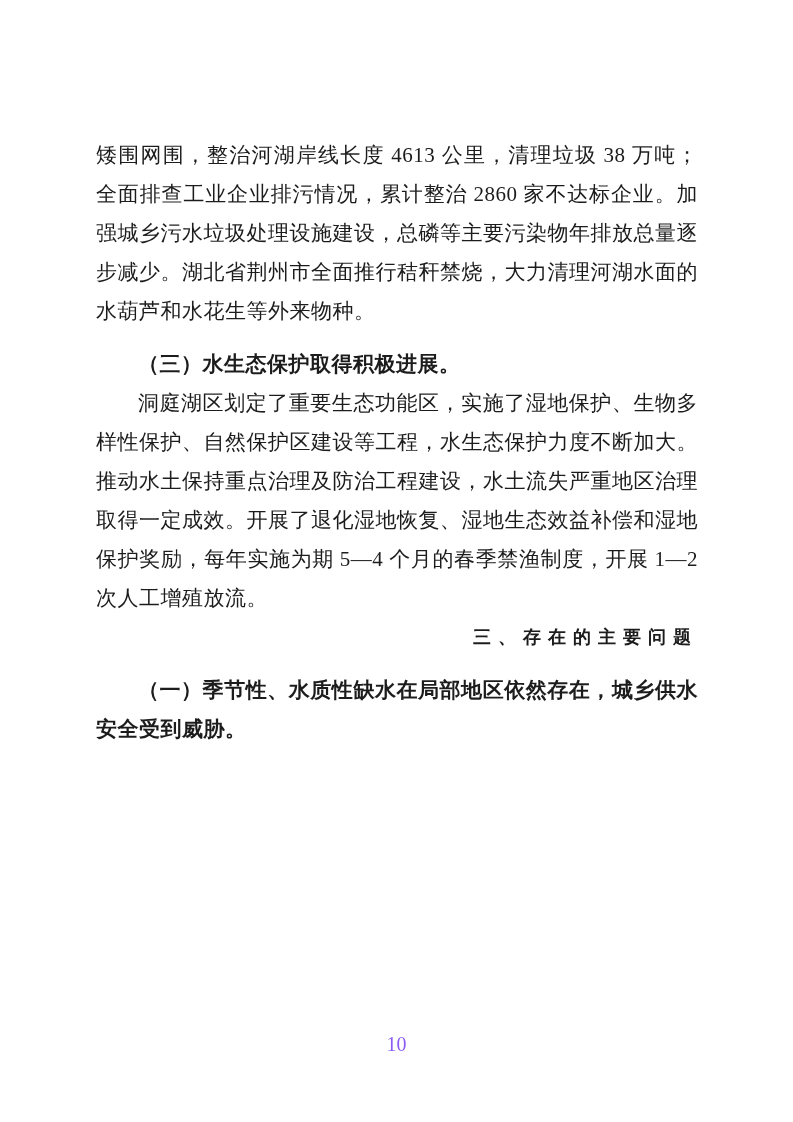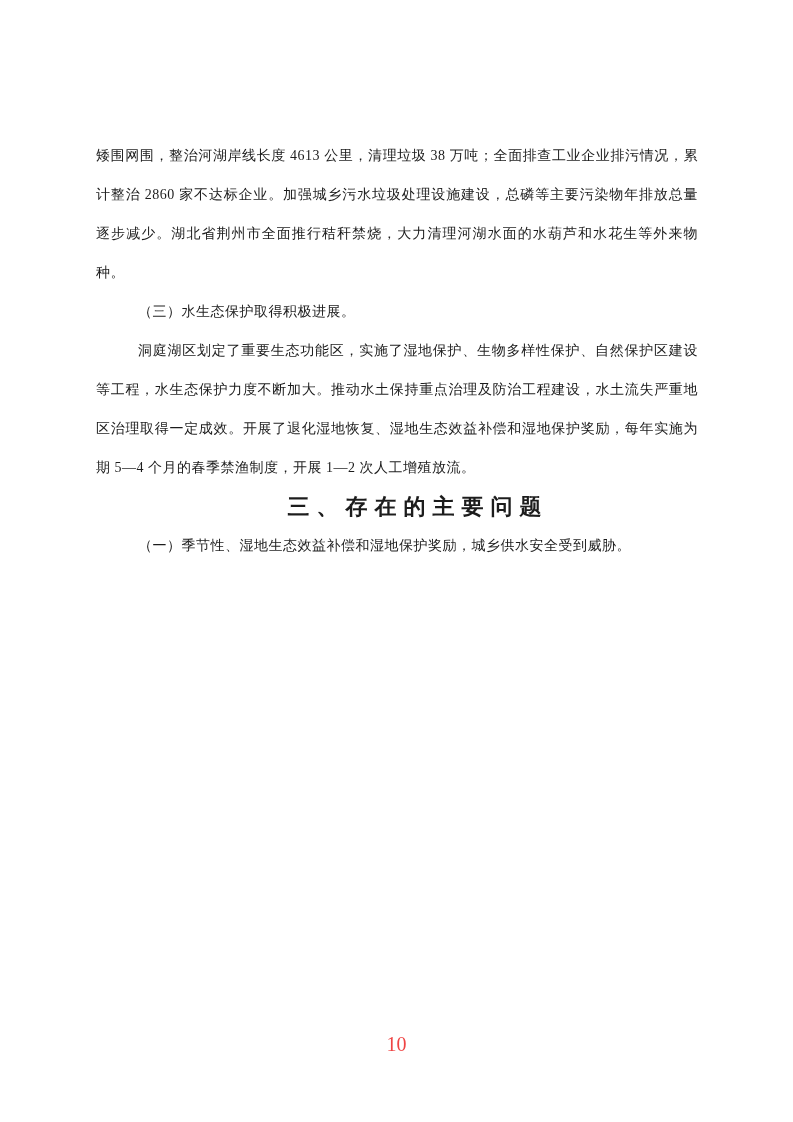--- a/index.html
+++ b/index.html
@@ -17,62 +17,63 @@
     color: #1c1c1c;
   }
   .doc-body {
     position: absolute;
     left: 96px;
     top: 136px;
     width: 602px;
   }
   .para {
     margin: 0;
-    font-size: 14px;
+    font-size: 21px;
     line-height: 39px;
     text-align: justify;
     letter-spacing: 0.5px;
     word-break: break-all;
   }
   .para.indent {
     text-indent: 42px;
   }
   .para.body {
     font-family: "Liberation Serif", serif;
     font-weight: 400;
   }
   .para.subheading-kaiti {
     font-family: "Liberation Serif", serif;
-    font-weight: normal;
+    font-weight: bold;
+    margin-top: 14px;
   }
   .para.heading-hei {
     font-family: "Liberation Sans", sans-serif;
     font-weight: bold;
-    font-size: 22px;
+    font-size: 18px;
     letter-spacing: 7px;
-    text-align: center;
+    text-align: right;
   }
   .page-footer {
     position: absolute;
     left: 0;
     top: 1030px;
     width: 793px;
     text-align: center;
     font-family: "Liberation Serif", serif;
     font-size: 20px;
     line-height: 28px;
-    color: #ef4444;
+    color: #8b5cf6;
   }
 </style>
 </head>
 <body>
 
 <div class="page">
   <div class="doc-body">
 
   <p class="para body">矮围网围，整治河湖岸线长度 4613 公里，清理垃圾 38 万吨；全面排查工业企业排污情况，累计整治 2860 家不达标企业。加强城乡污水垃圾处理设施建设，总磷等主要污染物年排放总量逐步减少。湖北省荆州市全面推行秸秆禁烧，大力清理河湖水面的水葫芦和水花生等外来物种。</p>
       <p class="para subheading-kaiti indent">（三）水生态保护取得积极进展。</p>
       <p class="para body indent">洞庭湖区划定了重要生态功能区，实施了湿地保护、生物多样性保护、自然保护区建设等工程，水生态保护力度不断加大。推动水土保持重点治理及防治工程建设，水土流失严重地区治理取得一定成效。开展了退化湿地恢复、湿地生态效益补偿和湿地保护奖励，每年实施为期 5—4 个月的春季禁渔制度，开展 1—2 次人工增殖放流。</p>
       <p class="para heading-hei indent">三、存在的主要问题</p>
-      <p class="para subheading-kaiti indent">（一）季节性、湿地生态效益补偿和湿地保护奖励，城乡供水安全受到威胁。</p>
+      <p class="para subheading-kaiti indent">（一）季节性、水质性缺水在局部地区依然存在，城乡供水安全受到威胁。</p>
     </div>
   <div class="page-footer">10</div>
 </div>
 
 </body></html>

